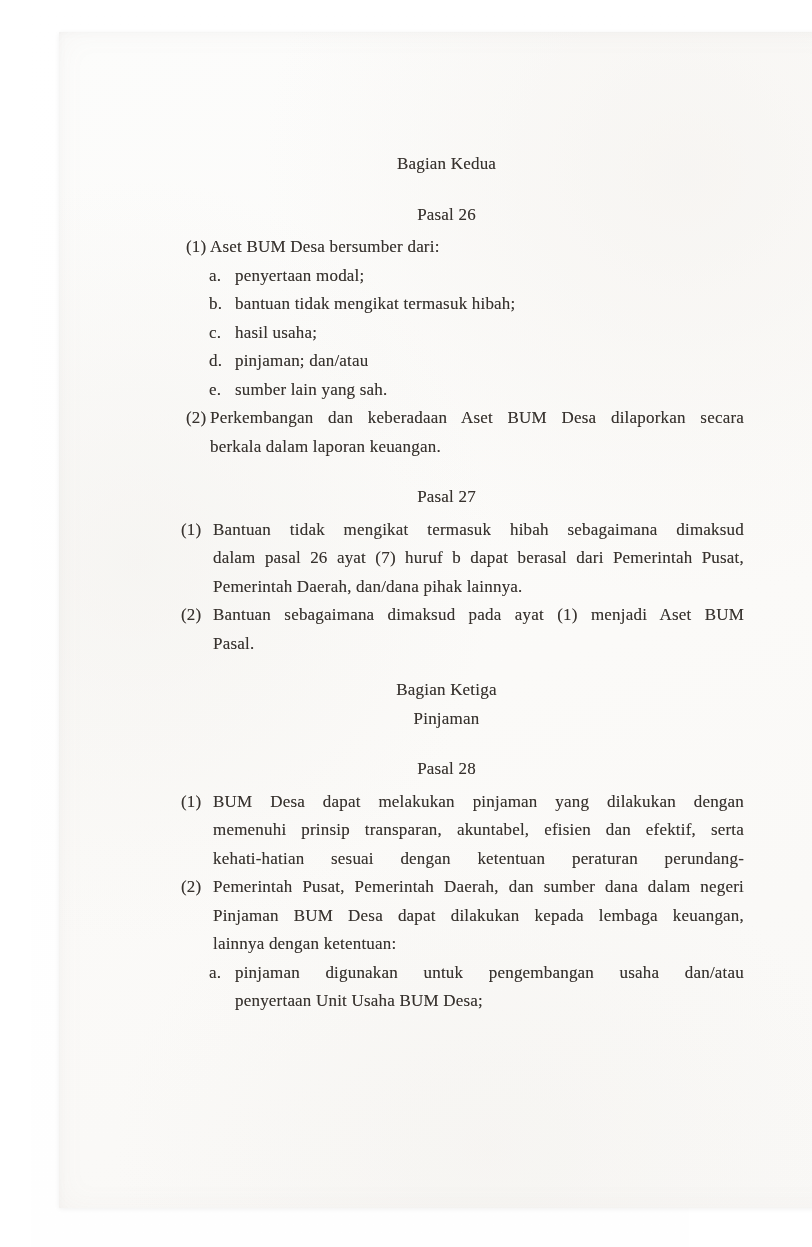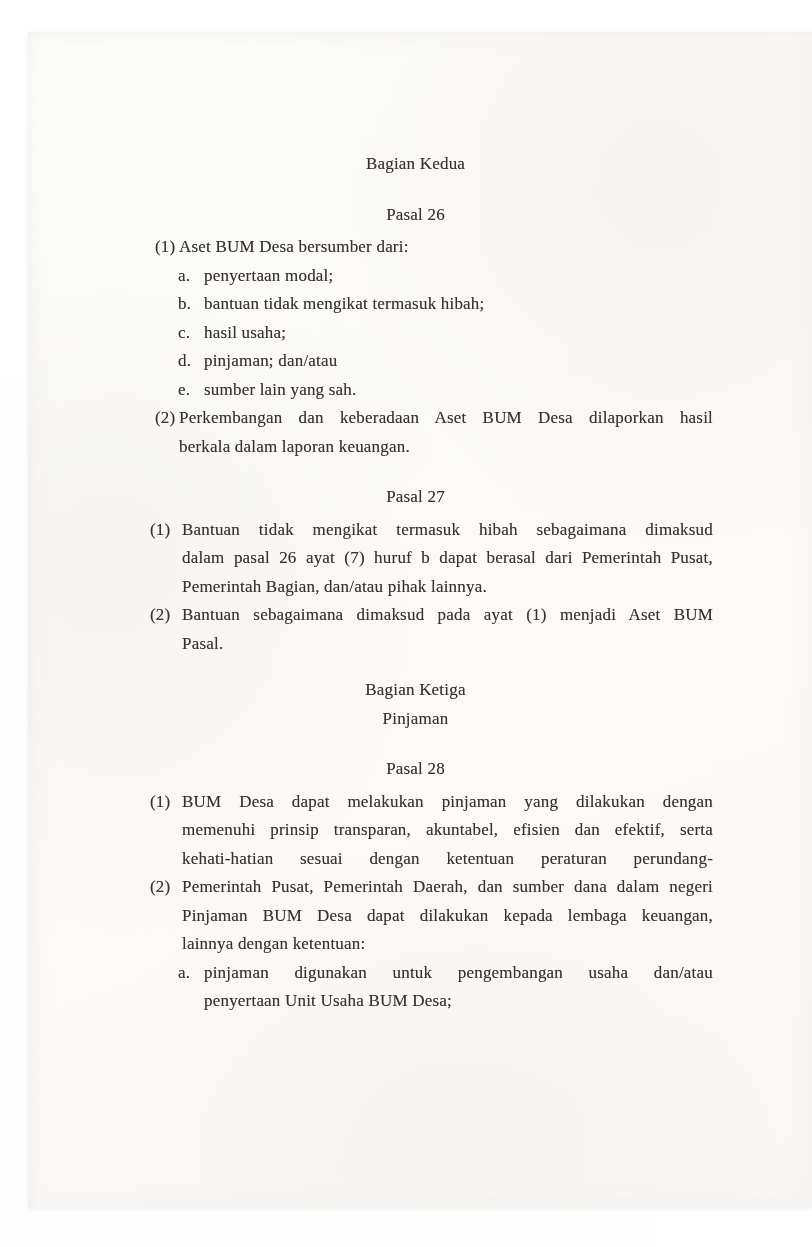--- a/index.html
+++ b/index.html
@@ -9,20 +9,21 @@
     height: 1247px;
     background: #ffffff;
     overflow: hidden;
     font-family: "Liberation Serif", "DejaVu Serif", serif;
   }
   .photo {
     position: relative;
     width: 658px;
     height: 1247px;
     background: linear-gradient(180deg, #ffffff 0%, #fefefe 100%);
+    margin-left: 31px;
   }
   .paper {
     position: absolute;
     left: 28px;
     top: 32px;
     width: 784px;
     height: 1176px;
     background:
       radial-gradient(90% 60% at 80% 12%, rgba(243,240,236,0.55), rgba(255,255,255,0) 60%),
       radial-gradient(70% 50% at 10% 45%, rgba(240,238,234,0.45), rgba(255,255,255,0) 65%),
@@ -116,35 +117,35 @@
         <div class="item sub">
           <span class="num">e.</span>
           <div class="txt">
               <div class="tline last">sumber lain yang sah.</div>
             </div>
         </div>
 
         <div class="item tight">
           <span class="num">(2)</span>
           <div class="txt">
-              <div class="tline">Perkembangan dan keberadaan Aset BUM Desa dilaporkan hasil</div>
+              <div class="tline">Perkembangan dan keberadaan Aset BUM Desa dilaporkan secara</div>
               <div class="tline last">berkala dalam laporan keuangan.</div>
             </div>
         </div>
       </div>
 
       <div>
         <div class="center pasal-title">Pasal 27</div>
 
         <div class="item">
           <span class="num">(1)</span>
           <div class="txt">
               <div class="tline">Bantuan tidak mengikat termasuk hibah sebagaimana dimaksud</div>
               <div class="tline">dalam pasal 26 ayat (7) huruf b dapat berasal dari Pemerintah Pusat,</div>
-              <div class="tline last">Pemerintah Bagian, dan/atau pihak lainnya.</div>
+              <div class="tline last">Pemerintah Daerah, dan/dana pihak lainnya.</div>
             </div>
         </div>
         <div class="item">
           <span class="num">(2)</span>
           <div class="txt">
               <div class="tline">Bantuan sebagaimana dimaksud pada ayat (1) menjadi Aset BUM</div>
               <div class="tline last">Pasal.</div>
             </div>
         </div>
       </div>

